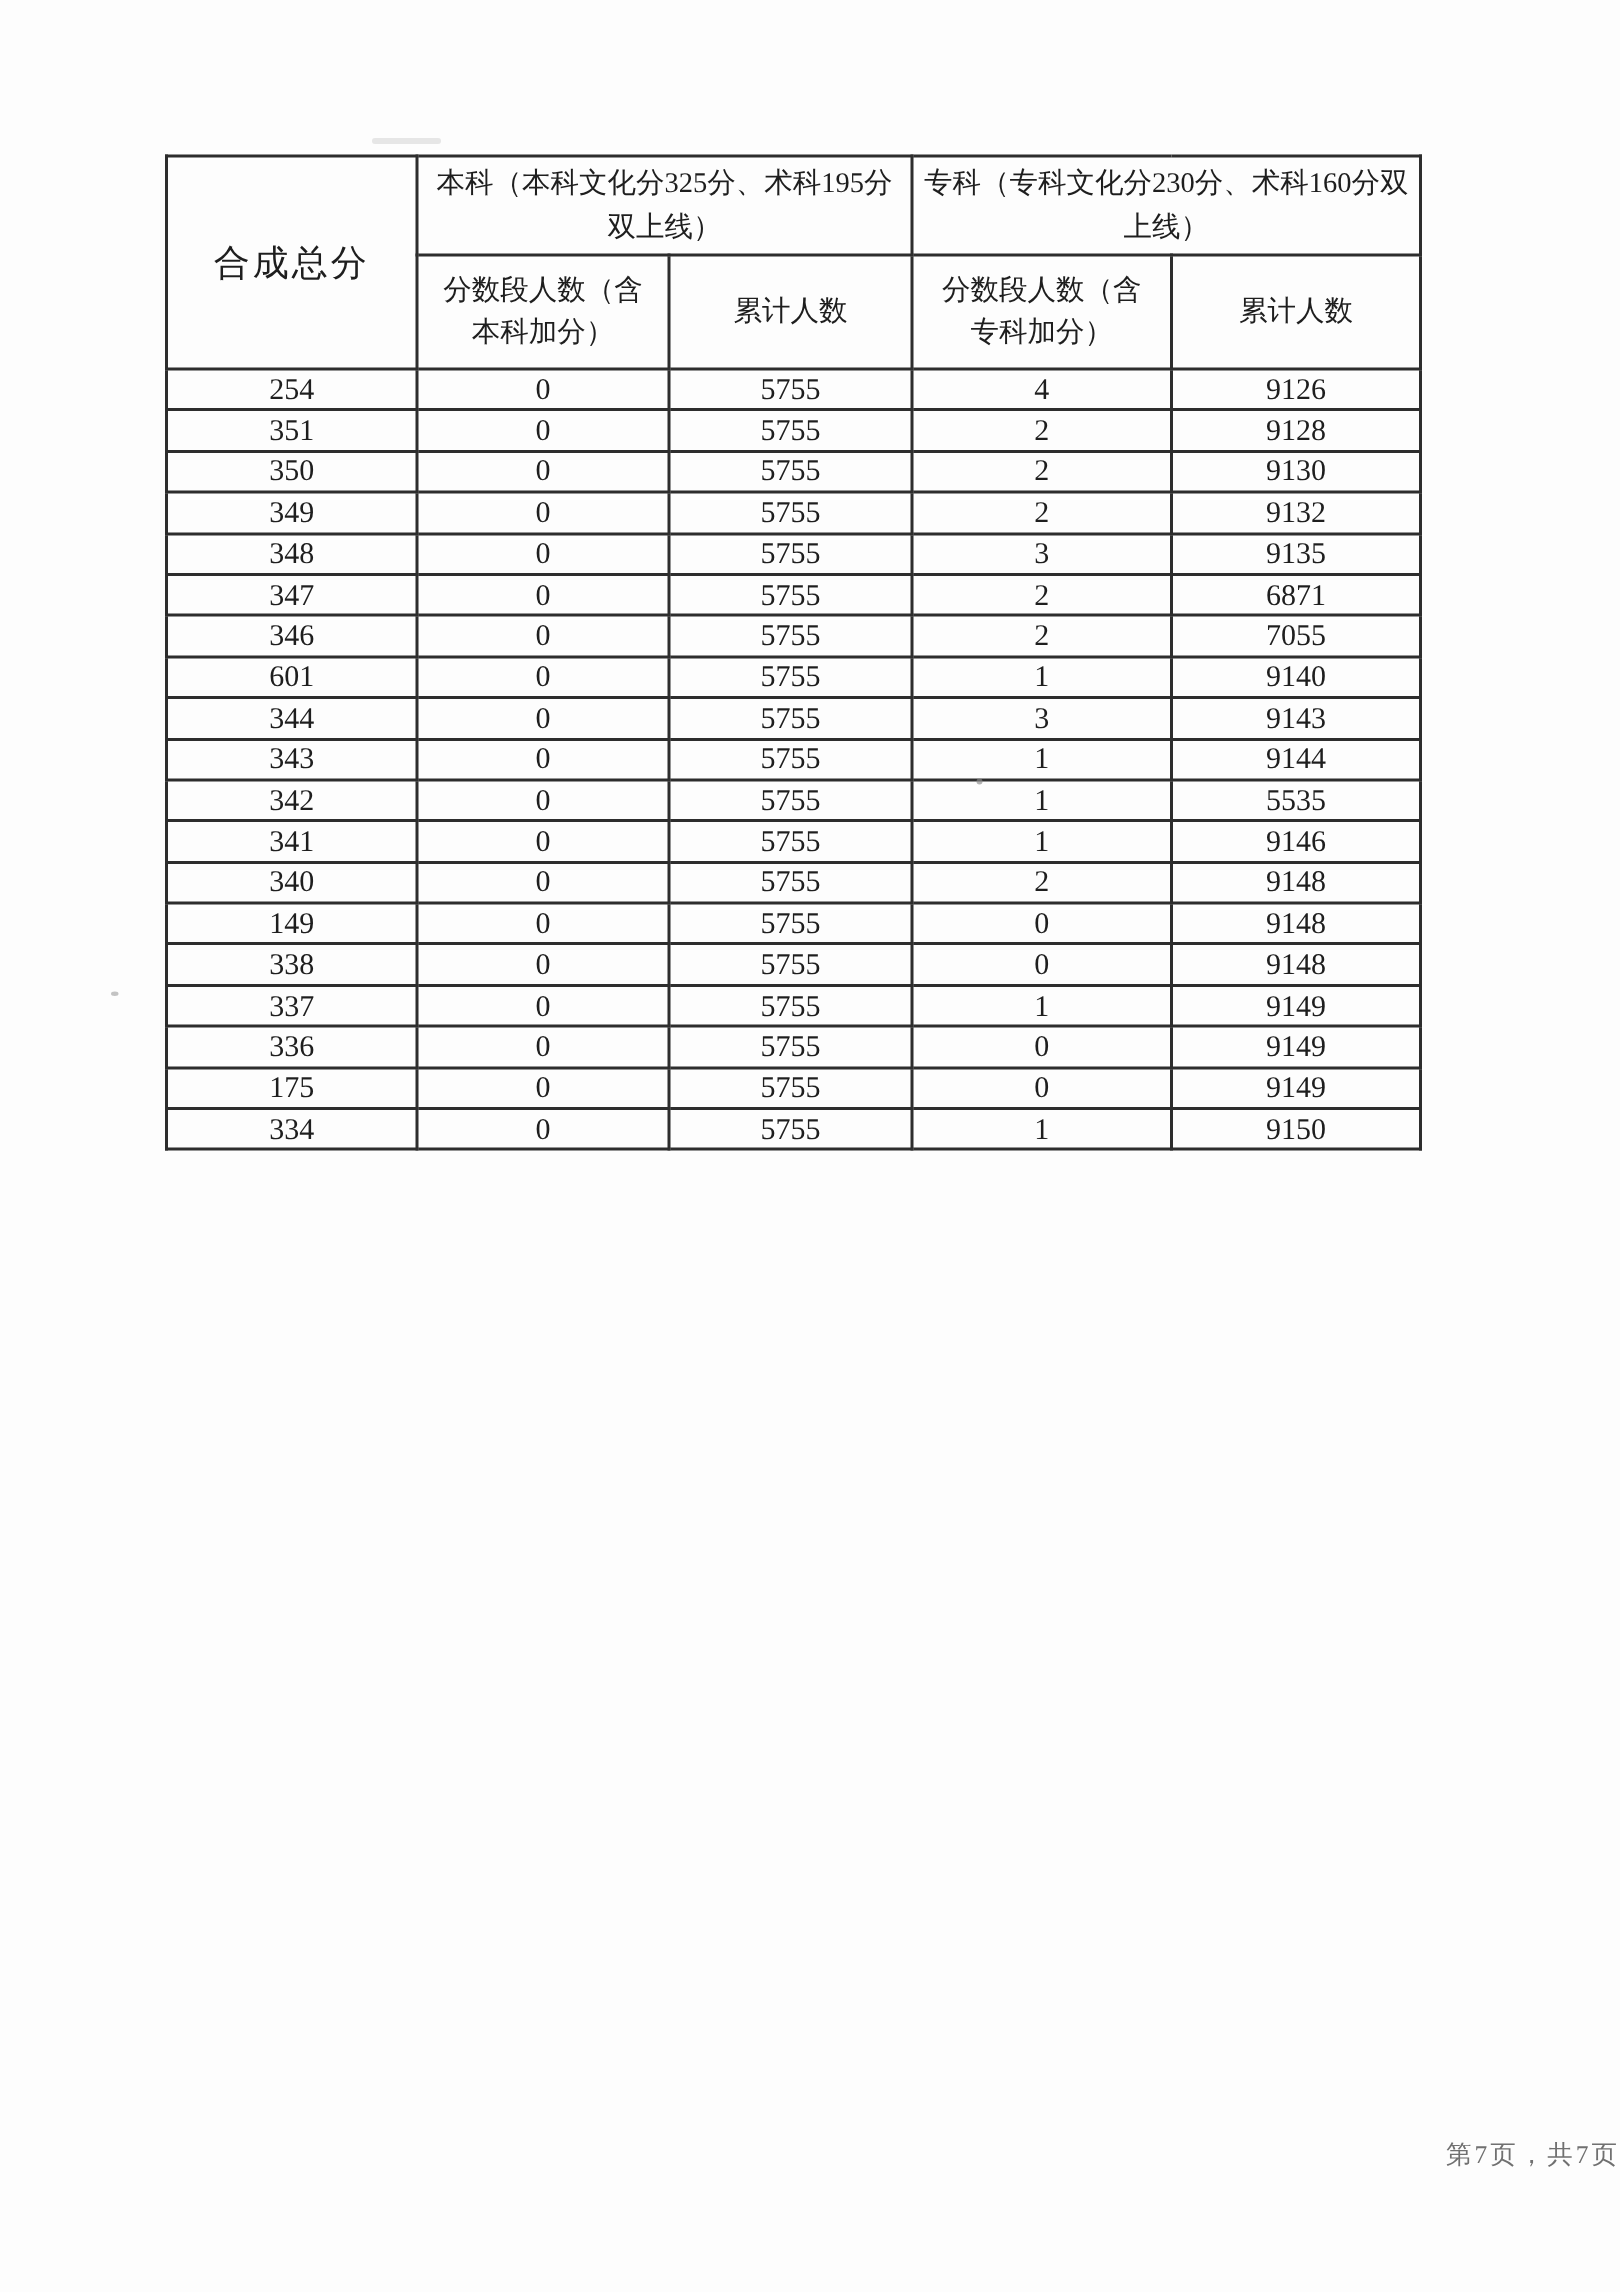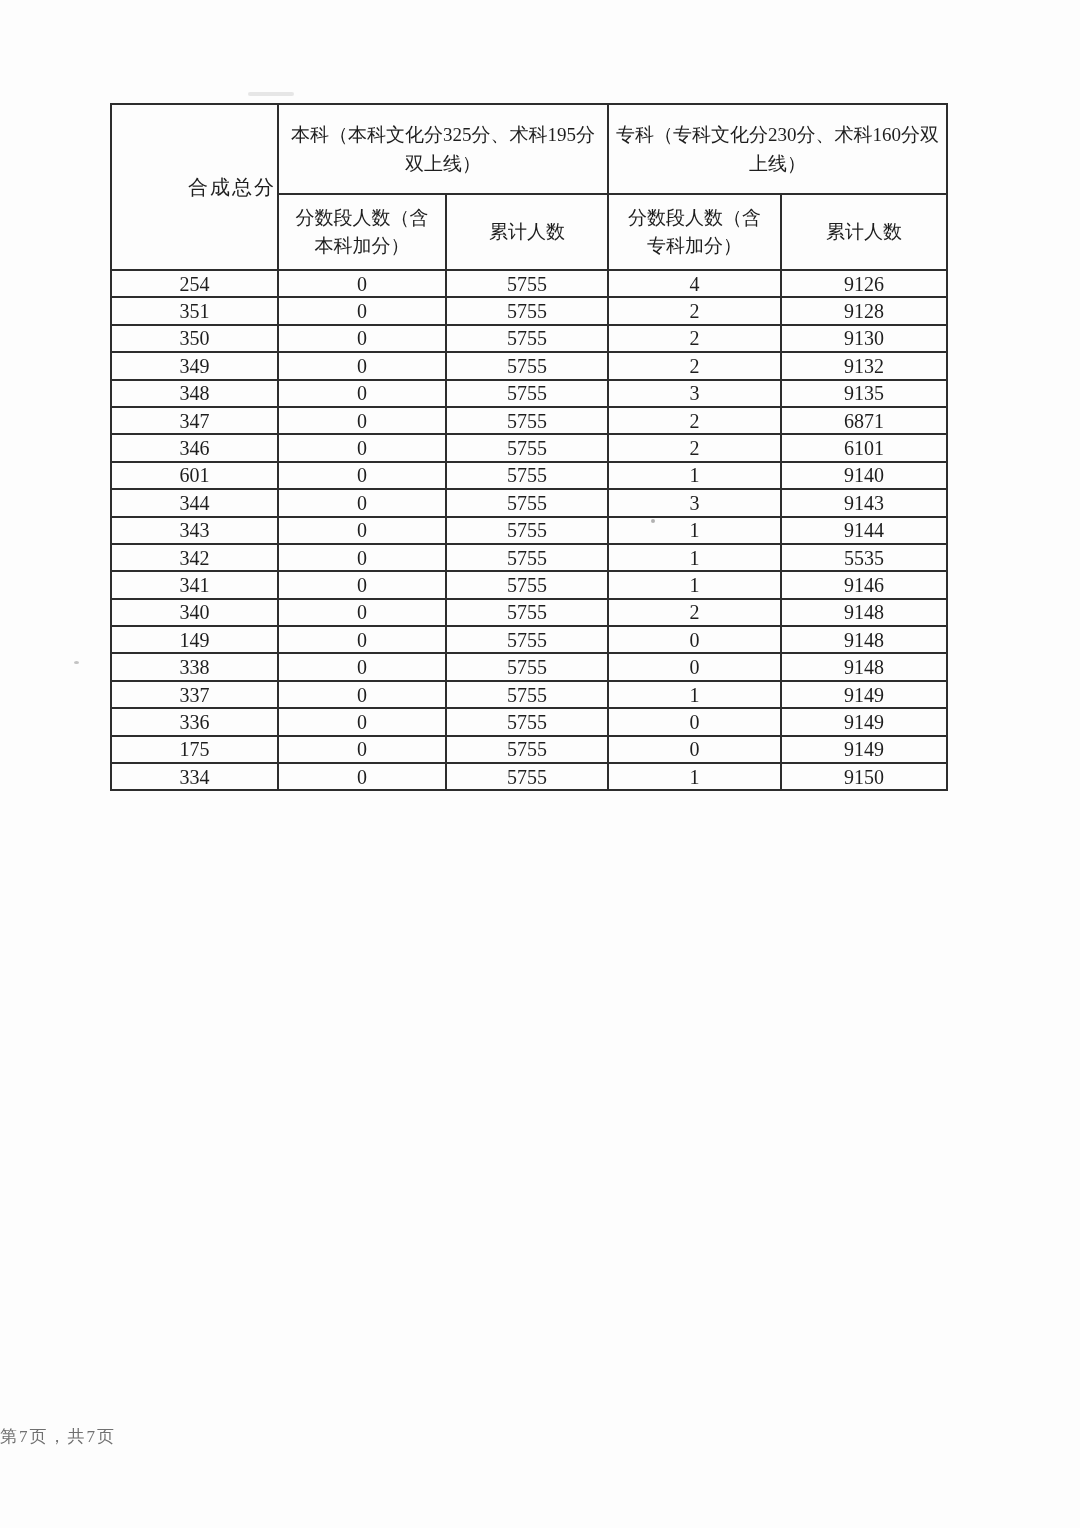--- a/index.html
+++ b/index.html
@@ -24,47 +24,46 @@
     text-align:center;
     vertical-align:middle;
     color:#1e1e1e;
     font-weight:normal;
     overflow:hidden;
   }
   th.group-header {
     height:60px;
     font-size:19px;
     line-height:1.55;
-    padding:14px 6px;
+    padding:2px 6px;
     word-break:break-all;
   }
   th.col-total-header {
-    font-size:20px;
+    font-size:24px;
     letter-spacing:2px;
-    text-align:right;
   }
   tr.subheader-row th {
     height:70px;
     font-size:19px;
     line-height:1.5;
     padding:2px 12px;
     word-break:break-all;
   }
   tbody td {
     height:25.4px;
     font-size:20px;
     line-height:1;
     padding:0;
   }
   .page-footer {
     position:absolute;
     left:0;
     right:0;
     top:1425px;
-    text-align:left;
+    text-align:right;
     font-size:17px;
     color:#707070;
     letter-spacing:2px;
   }
   
   .speck { position:absolute; background:#8a8a8a; border-radius:50%; opacity:.65; }
   .speck-a { left:651px; top:519px; width:4px; height:4px; }
   .speck-b { left:74px; top:661px; width:5px; height:3px; opacity:.5; }
   .smudge { position:absolute; left:248px; top:92px; width:46px; height:4px;
             background:#c9c9c9; opacity:.45; border-radius:2px; }
@@ -138,21 +137,21 @@
           <td>0</td>
           <td>5755</td>
           <td>2</td>
           <td>6871</td>
         </tr>
         <tr>
           <td>346</td>
           <td>0</td>
           <td>5755</td>
           <td>2</td>
-          <td>6101</td>
+          <td>7055</td>
         </tr>
         <tr>
           <td>601</td>
           <td>0</td>
           <td>5755</td>
           <td>1</td>
           <td>9140</td>
         </tr>
         <tr>
           <td>344</td>

